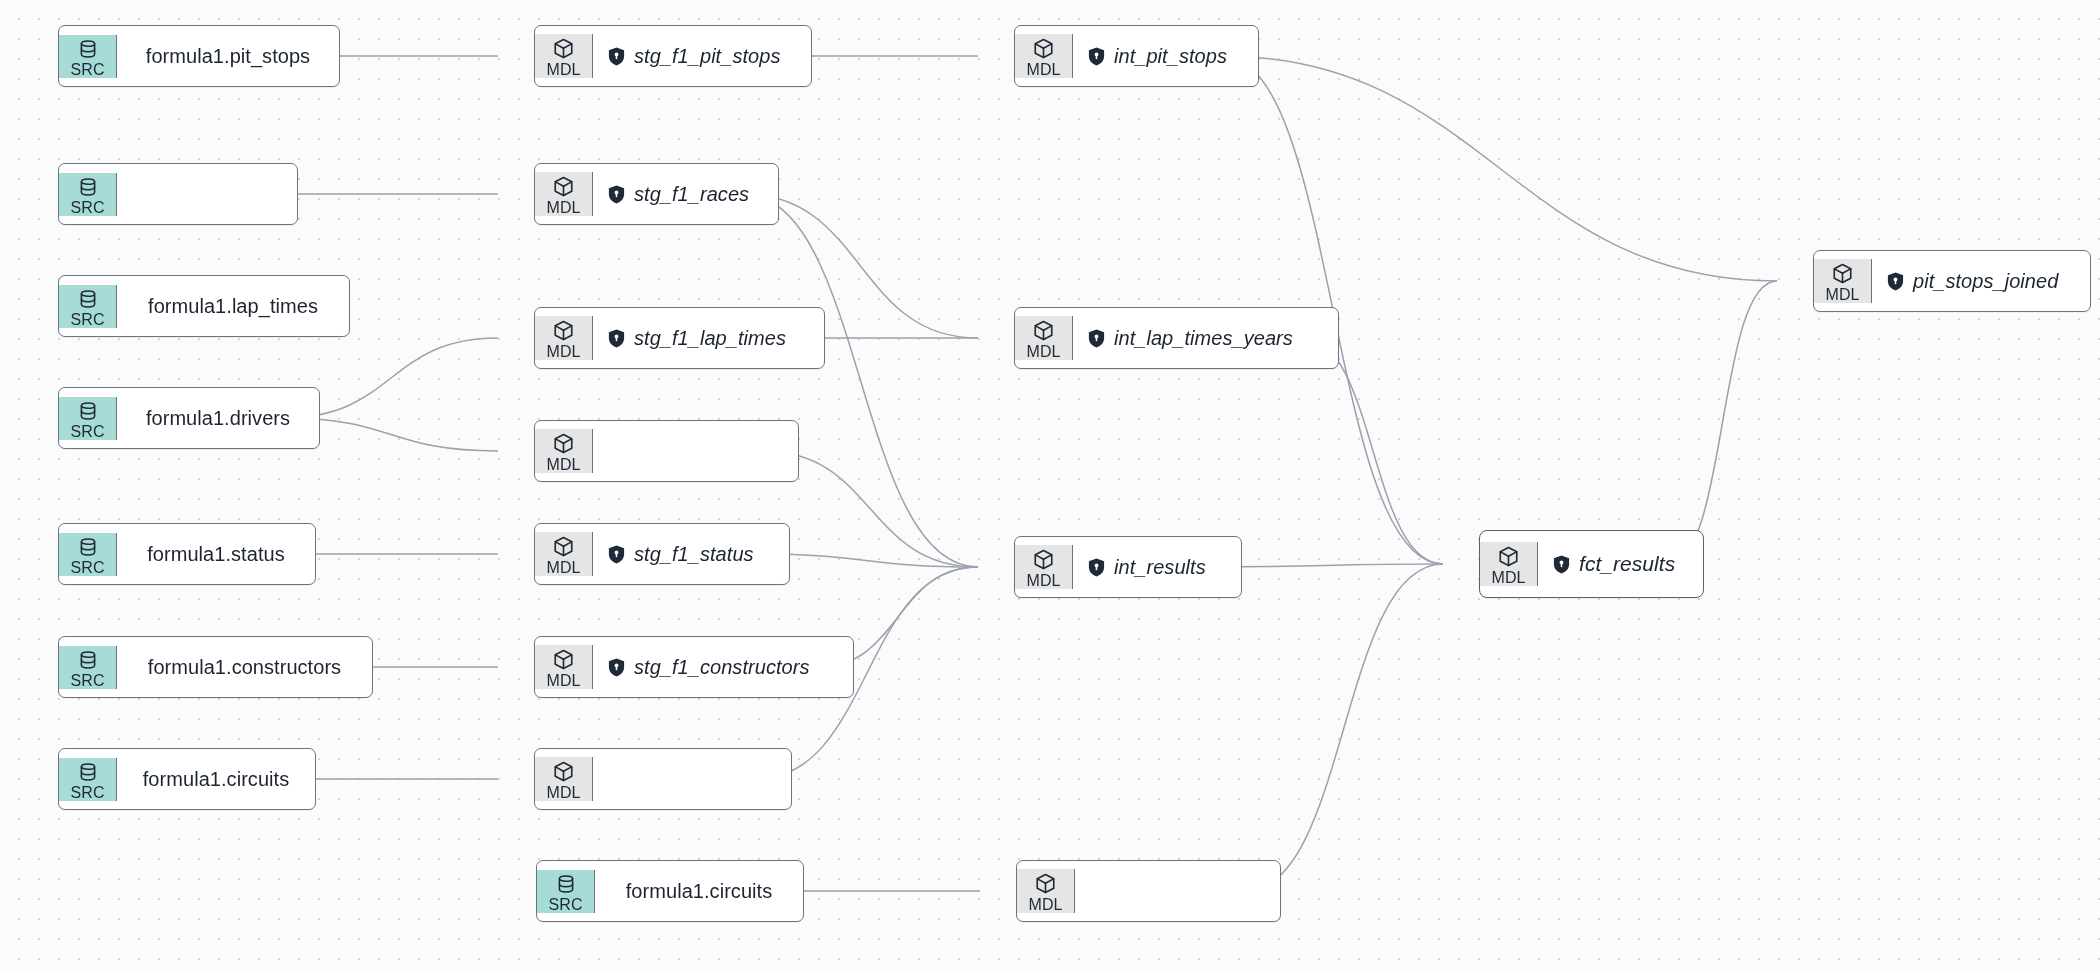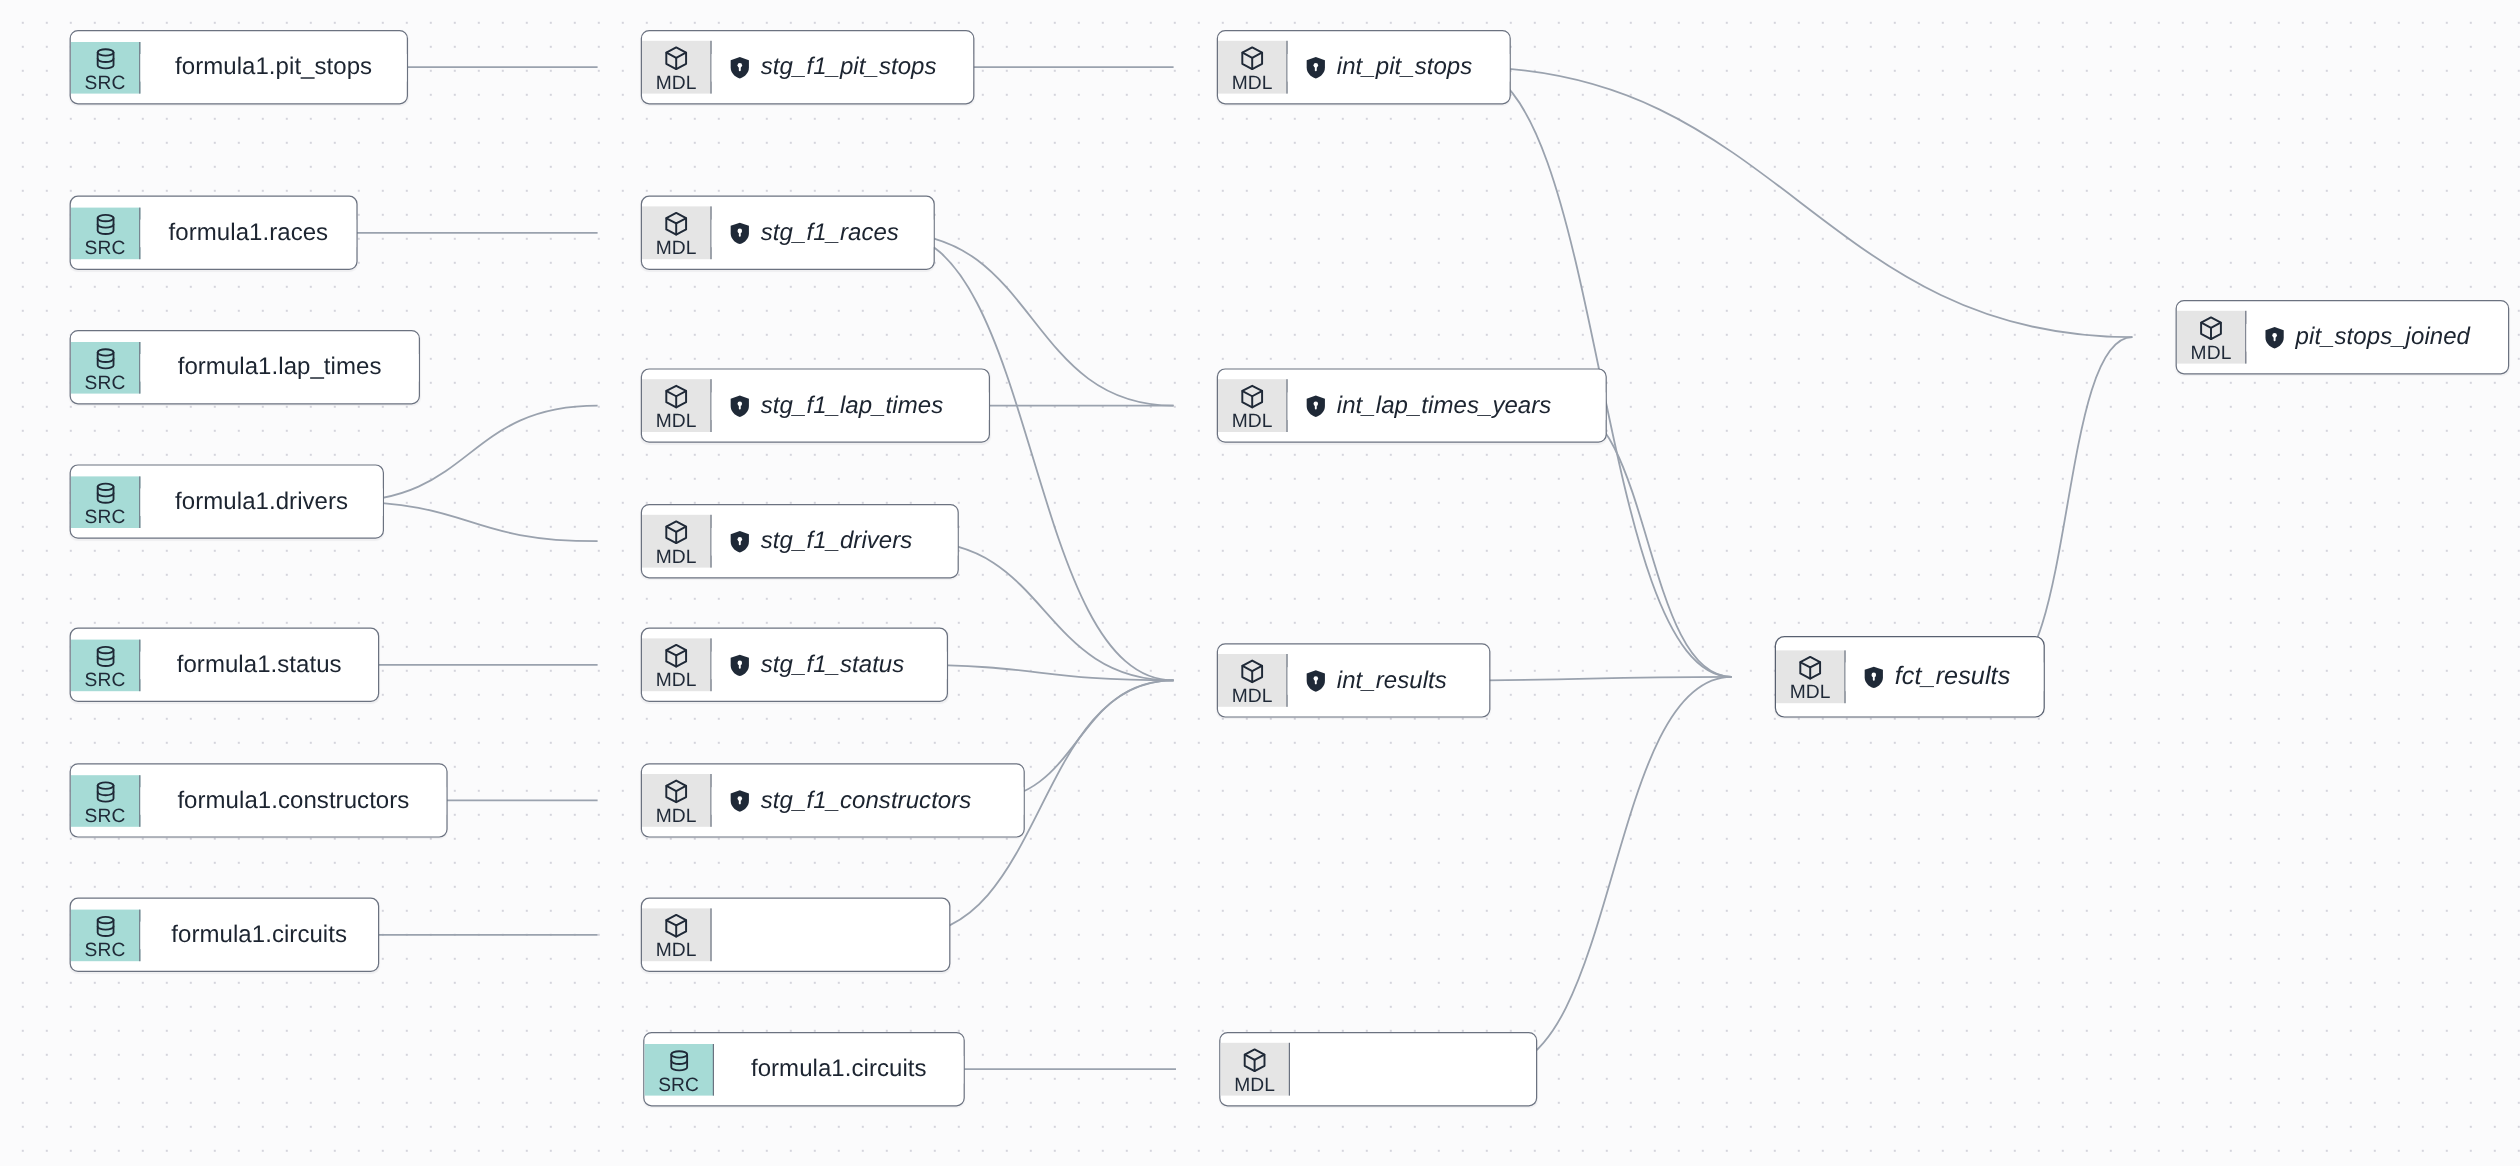--- a/index.html
+++ b/index.html
@@ -149,23 +149,20 @@
       </div>
       <div class="node src" style="left: 22px; top: 163px; width: 240px; height: 62px;">
         <div class="node-badge">
           <span class="badge-icon"><svg width="22" height="22" viewBox="0 0 24 24" fill="none" stroke="#1f2937" stroke-width="1.7" stroke-linecap="round" stroke-linejoin="round">
               <ellipse cx="12" cy="6.2" rx="7.2" ry="2.9"></ellipse>
               <path d="M4.8 6.2v11.6c0 1.6 3.22 2.9 7.2 2.9s7.2-1.3 7.2-2.9V6.2"></path>
               <path d="M4.8 12c0 1.6 3.22 2.9 7.2 2.9s7.2-1.3 7.2-2.9"></path>
             </svg></span>
           <span class="badge-text">SRC</span>
         </div>
-        <div class="node-body">
-          <span class="node-label">formula1.races</span>
-        </div>
       </div>
       <div class="node src" style="left: 22px; top: 275px; width: 292px; height: 62px;">
         <div class="node-badge">
           <span class="badge-icon"><svg width="22" height="22" viewBox="0 0 24 24" fill="none" stroke="#1f2937" stroke-width="1.7" stroke-linecap="round" stroke-linejoin="round">
               <ellipse cx="12" cy="6.2" rx="7.2" ry="2.9"></ellipse>
               <path d="M4.8 6.2v11.6c0 1.6 3.22 2.9 7.2 2.9s7.2-1.3 7.2-2.9V6.2"></path>
               <path d="M4.8 12c0 1.6 3.22 2.9 7.2 2.9s7.2-1.3 7.2-2.9"></path>
             </svg></span>
           <span class="badge-text">SRC</span>
         </div>
@@ -293,28 +290,20 @@
         </div>
       </div>
       <div class="node mdl" style="left: 498px; top: 420px; width: 265px; height: 62px;">
         <div class="node-badge">
           <span class="badge-icon"><svg width="23" height="23" viewBox="0 0 24 24" fill="none" stroke="#1f2937" stroke-width="1.7" stroke-linecap="round" stroke-linejoin="round">
               <path d="M12 2.6 3.4 7.1v9.8L12 21.4l8.6-4.5V7.1z"></path>
               <path d="M3.6 7.2 12 11.7l8.4-4.5"></path>
               <path d="M12 11.7v9.6"></path>
             </svg></span>
           <span class="badge-text">MDL</span>
-        </div>
-        <div class="node-body">
-          <span class="shield-icon"><svg width="17" height="19" viewBox="0 0 17 19" xmlns="http://www.w3.org/2000/svg">
-              <path d="M8.5 0.6 0.9 3.2v6.1c0 4.3 3.2 7.8 7.6 9.1 4.4-1.3 7.6-4.8 7.6-9.1V3.2z" fill="#1f2937"></path>
-              <circle cx="8.5" cy="7.4" r="1.9" fill="#ffffff"></circle>
-              <rect x="7.7" y="8.3" width="1.6" height="4.0" rx="0.8" fill="#ffffff"></rect>
-            </svg></span>
-          <span class="node-label">stg_f1_drivers</span>
         </div>
       </div>
       <div class="node mdl" style="left: 498px; top: 523px; width: 256px; height: 62px;">
         <div class="node-badge">
           <span class="badge-icon"><svg width="23" height="23" viewBox="0 0 24 24" fill="none" stroke="#1f2937" stroke-width="1.7" stroke-linecap="round" stroke-linejoin="round">
               <path d="M12 2.6 3.4 7.1v9.8L12 21.4l8.6-4.5V7.1z"></path>
               <path d="M3.6 7.2 12 11.7l8.4-4.5"></path>
               <path d="M12 11.7v9.6"></path>
             </svg></span>
           <span class="badge-text">MDL</span>

